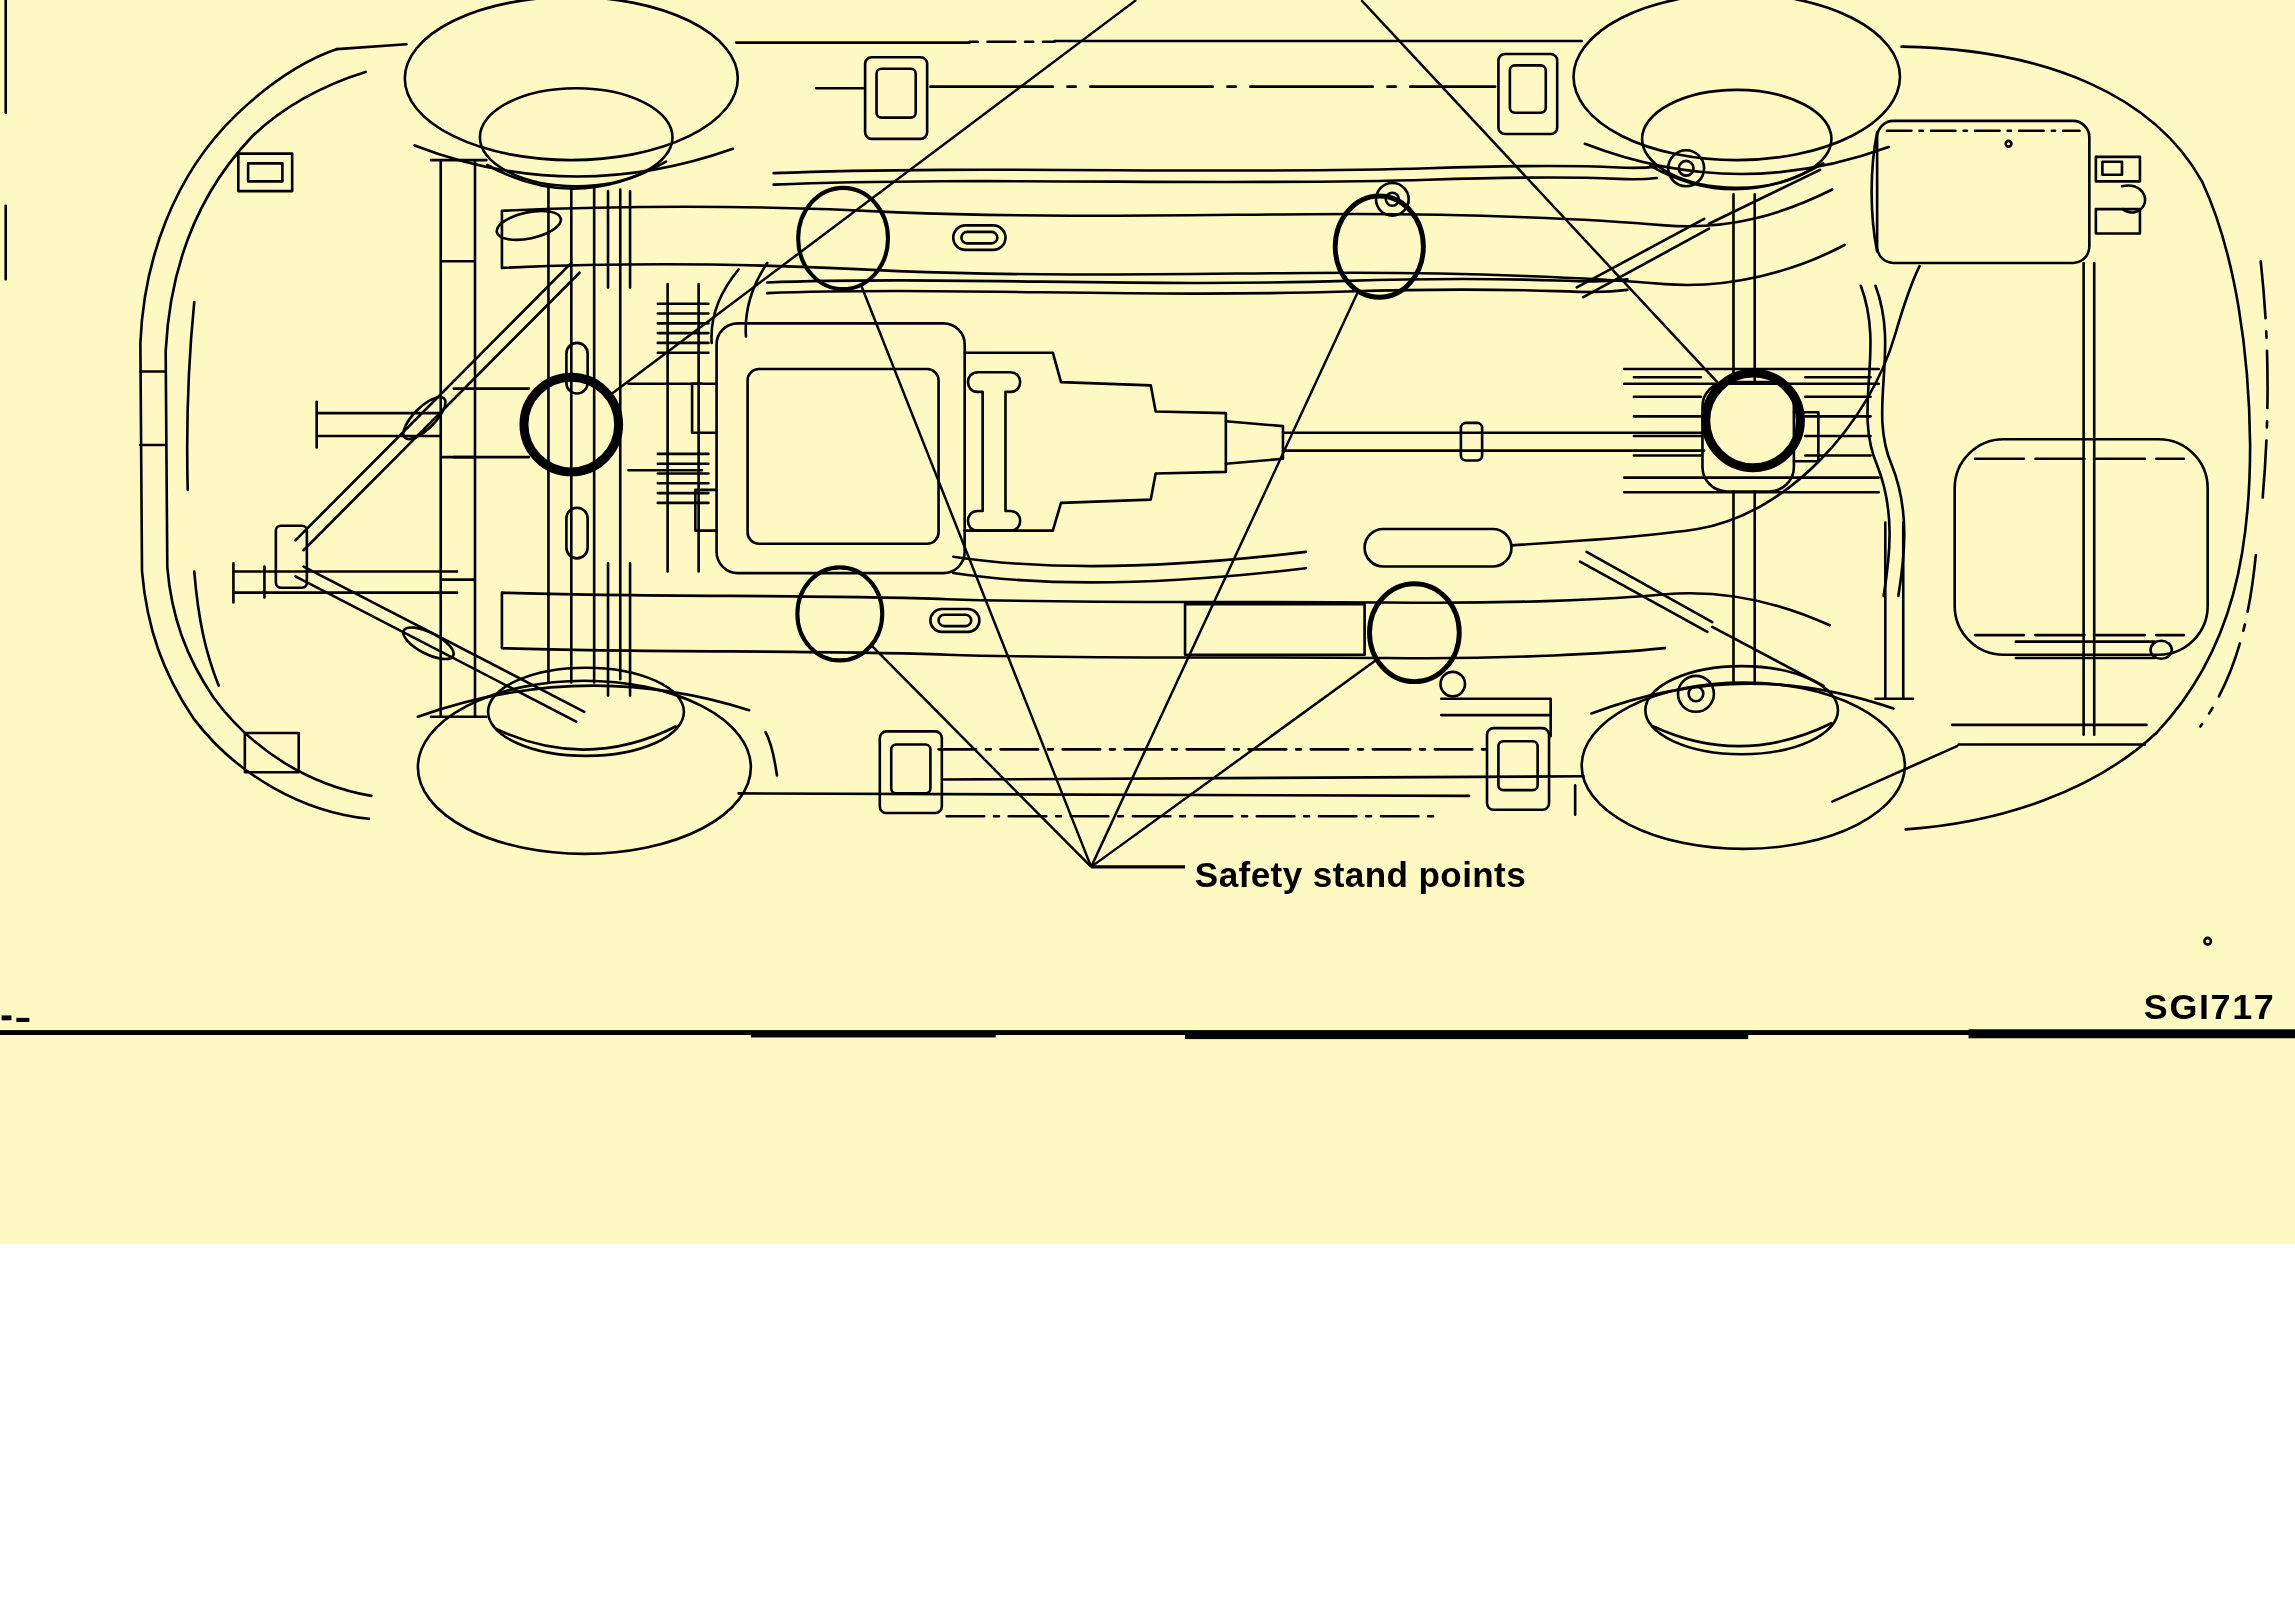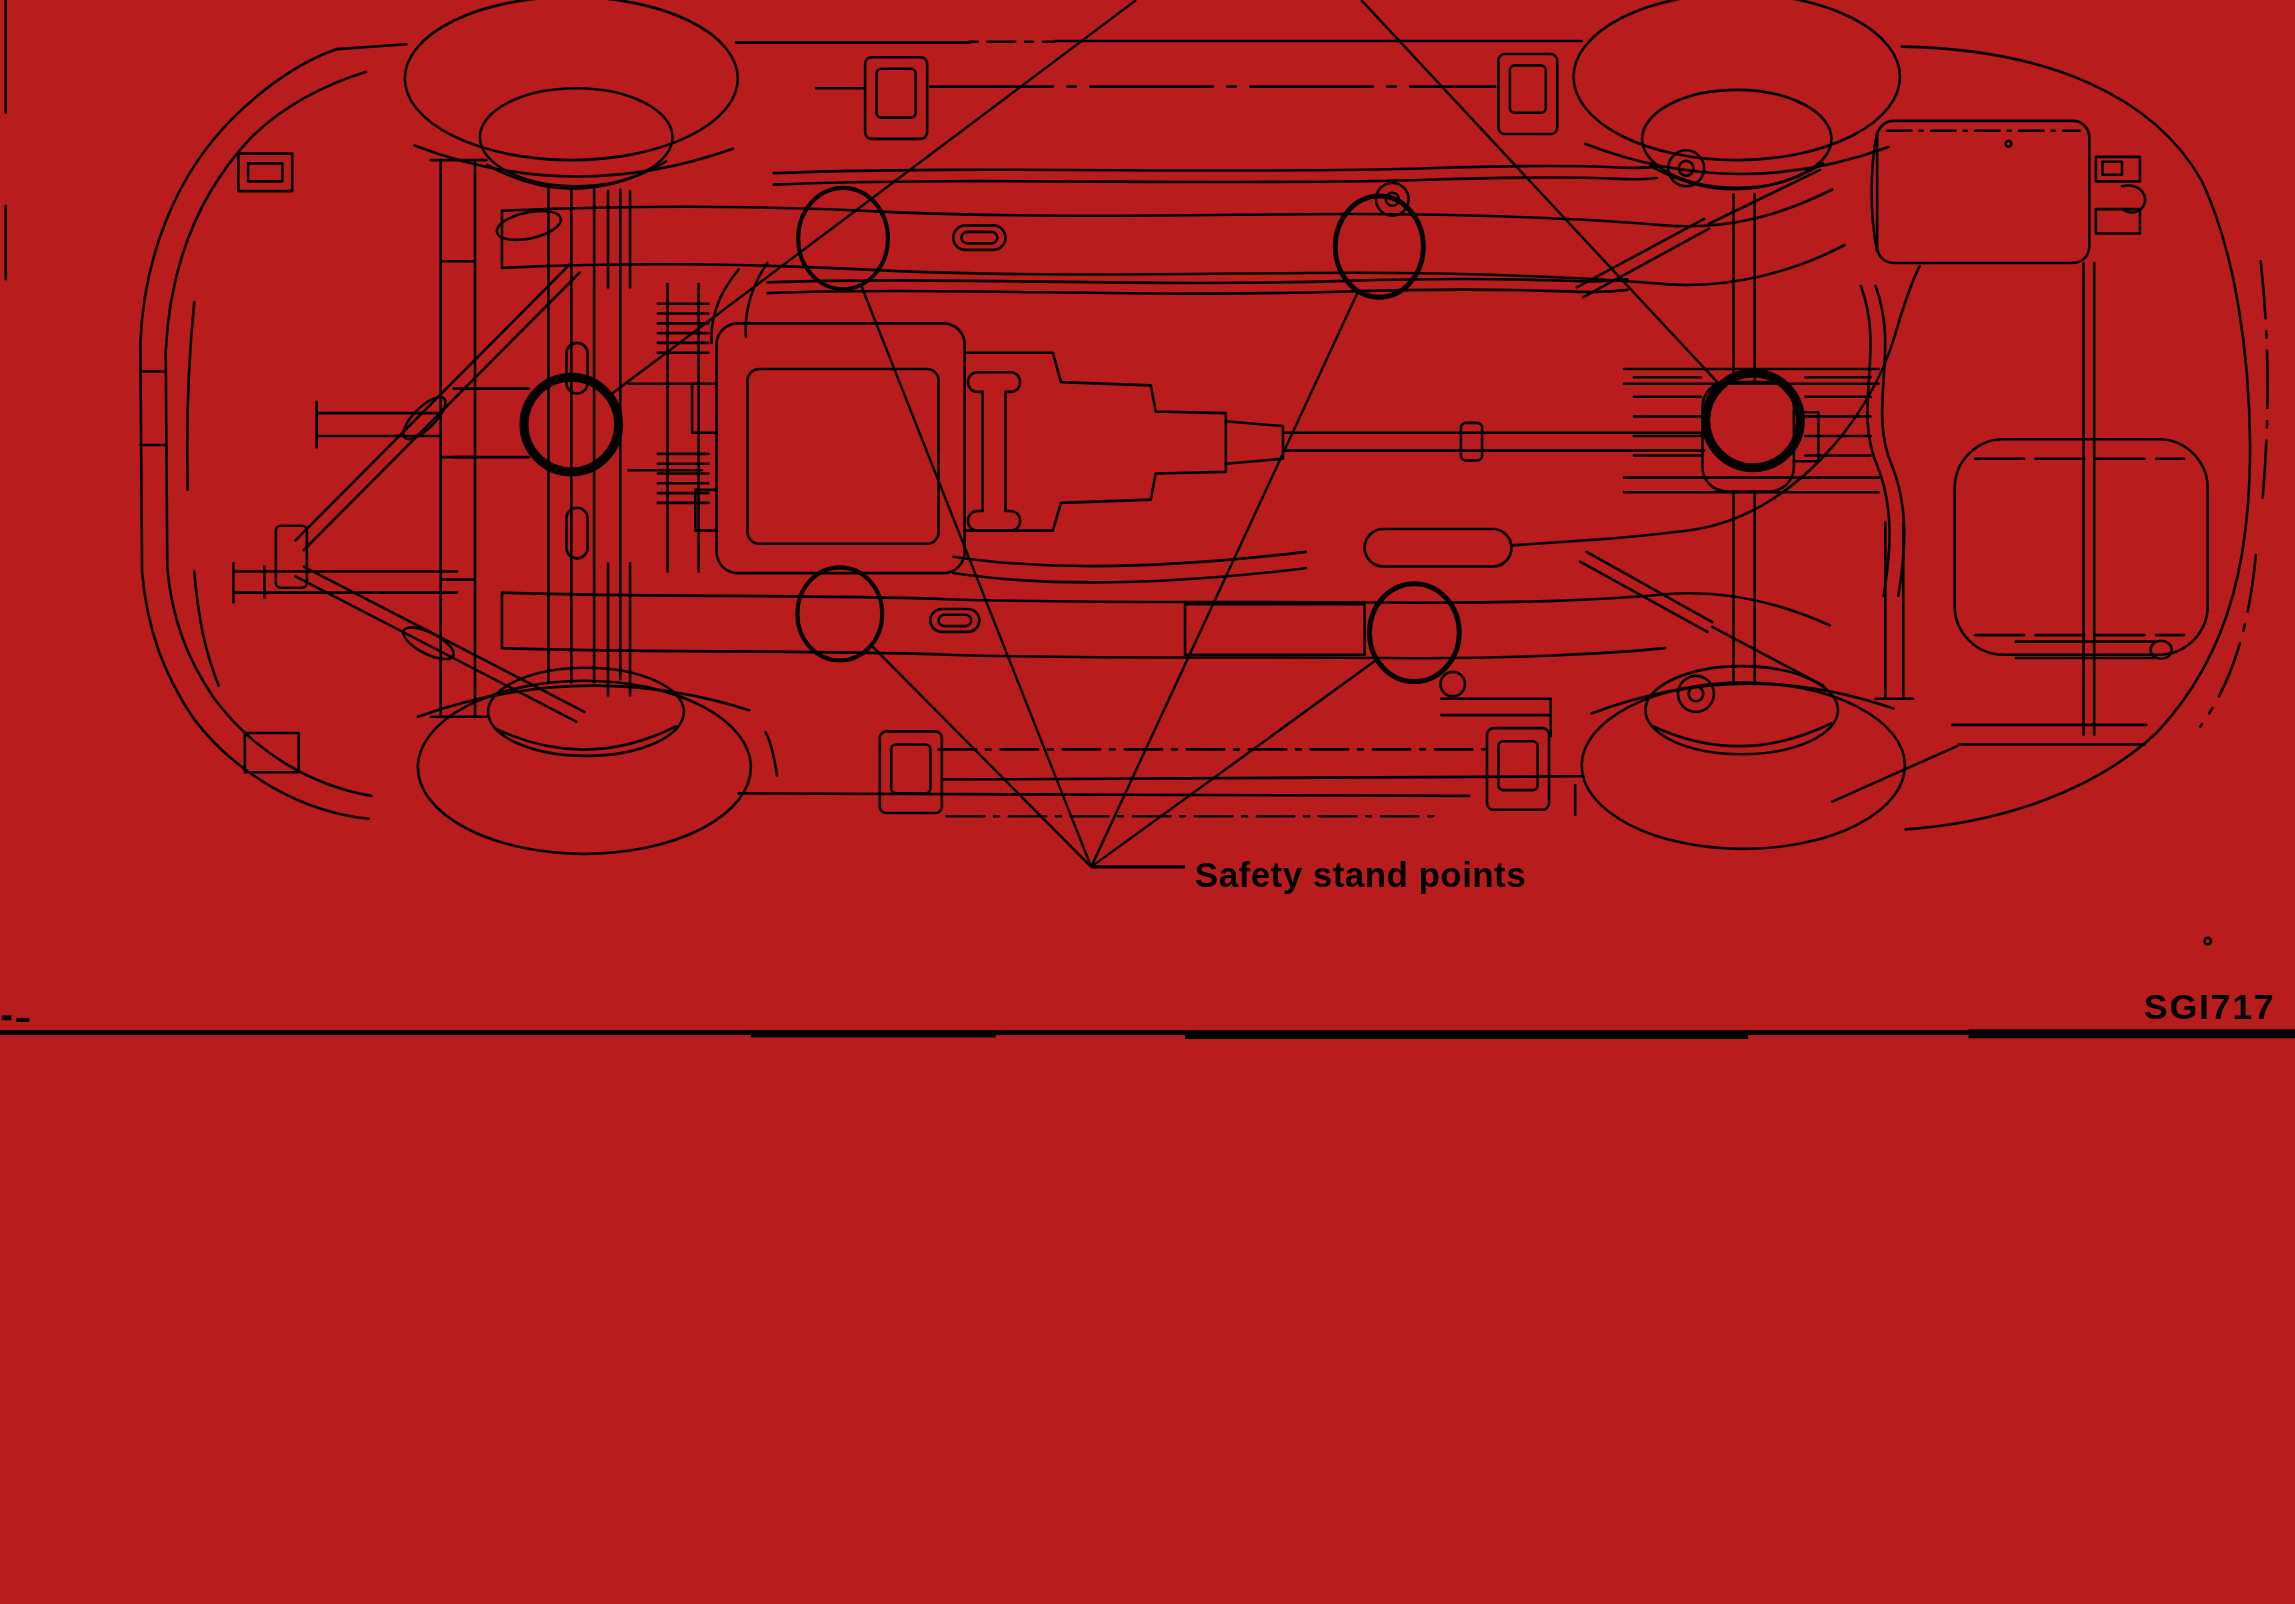--- a/index.html
+++ b/index.html
@@ -1,19 +1,19 @@
 <!DOCTYPE html>
 <html style="font-size:13px"><head>
 <meta charset="utf-8">
 <style>
   html,body{margin:0;padding:0;background:#ffffff;}
   .page{
     position:relative;
-    width:2295px;height:1604px;
-    background:#b91c1c;
+    width:2295px;height:1244px;
+    background:#fef9c3;
     font-family:"Liberation Sans", sans-serif;
     overflow:hidden;
   }
   .page svg{position:absolute;left:0;top:0;}
   .ink path,.ink ellipse,.ink rect,.ink circle,.ink line{
     fill:none;stroke:#000;stroke-width:3.2;
     stroke-linecap:round;stroke-linejoin:round;
   }
   .caption-text{
     font-family:"Liberation Sans", sans-serif;

